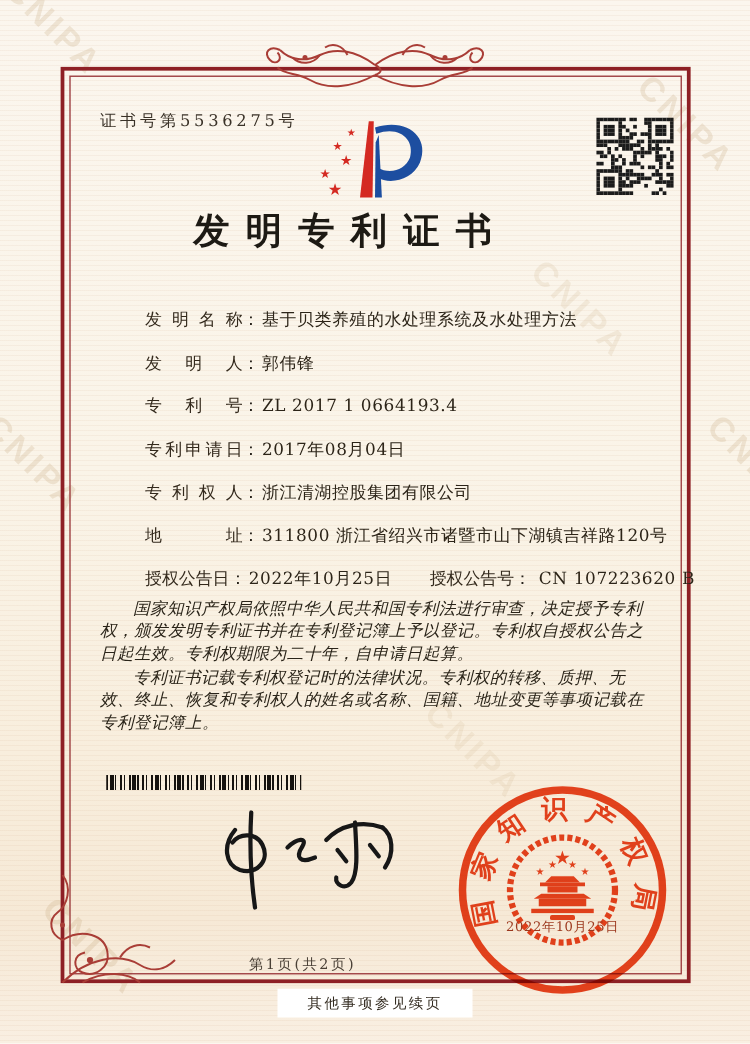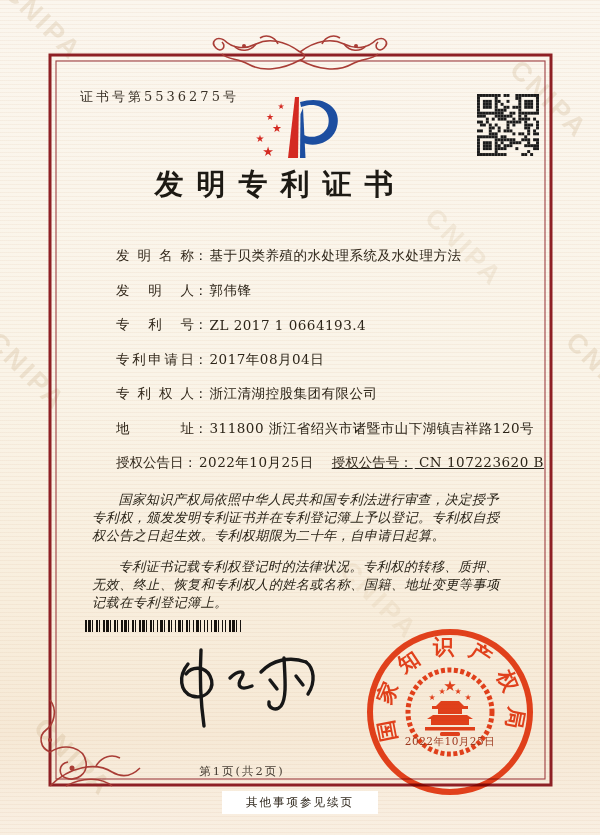--- a/index.html
+++ b/index.html
@@ -19,25 +19,25 @@
   .cert-no{position:absolute;left:80px;top:88px;font-size:13px;letter-spacing:3px;color:#3a3228;}
   .logo{position:absolute;left:248px;top:92px;width:104px;height:70px;}
   .qr{position:absolute;left:477px;top:94px;width:62px;height:62px;}
   .title{position:absolute;left:0;top:165px;width:548px;text-align:center;
     font-size:29px;font-weight:bold;letter-spacing:13px;text-indent:13px;color:#1d1a14;}
   .fields{position:absolute;left:80px;top:239px;width:460px;font-size:13.5px;}
   .frow{height:34.5px;display:flex;align-items:center;white-space:nowrap;}
   .f-label{display:inline-block;width:78px;text-align:justify;text-align-last:justify;color:#33291c;margin-left:36px;}
   .f-colon{margin:0 2px 0 0;}
   .f-value{letter-spacing:0.5px;color:#2c2418;text-align:right;}
-  .grant-no{margin-left:18px;text-decoration:underline;}
+  .grant-no{margin-left:30px;}
   .grant-no .f-label2{color:#33291c;}
   .paras{position:absolute;left:80px;top:479px;width:444px;font-size:13.2px;line-height:1.38;
     font-style:italic;color:#2a2419;}
-  .paras p{margin:12px;text-indent:2em;letter-spacing:0.4px;font-style:italic;}
+  .paras p{margin:0;text-indent:2em;letter-spacing:0.4px;font-style:italic;}
   .barcode{position:absolute;left:85px;top:620px;width:156px;height:12px;
     background:repeating-linear-gradient(90deg,
       #16120e 0px,#16120e 1.5px,transparent 1.5px,transparent 3px,
       #16120e 3px,#16120e 6px,transparent 6px,transparent 7px,
       #16120e 7px,#16120e 8px,transparent 8px,transparent 11px,
       #16120e 11px,#16120e 12.5px,transparent 12.5px,transparent 14px,
       #16120e 14px,#16120e 15px,transparent 15px,transparent 18px);}
   .duty{position:absolute;left:88px;top:664px;font-family:"Liberation Sans","DejaVu Sans",sans-serif;
     font-size:14.5px;line-height:1.95;color:#201c16;letter-spacing:2px;}
   .sign{position:absolute;left:158px;top:642px;width:170px;height:90px;}

